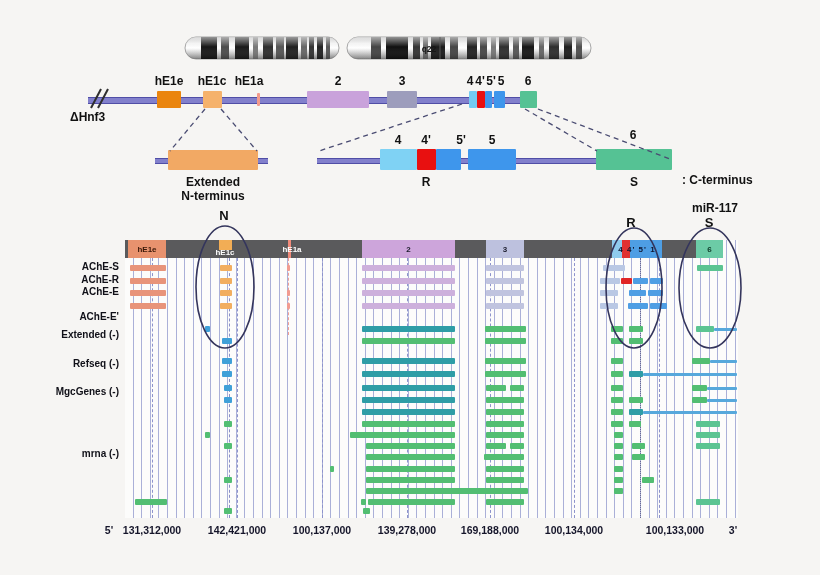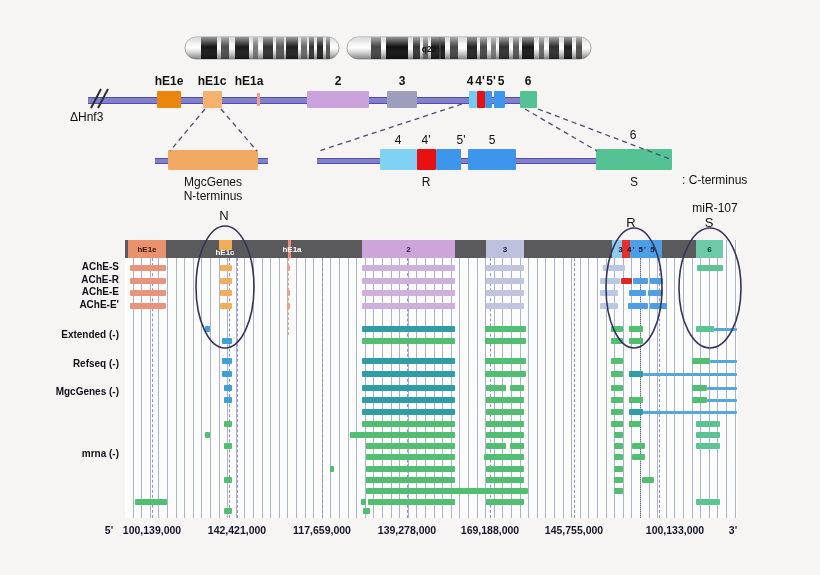--- a/index.html
+++ b/index.html
@@ -1,19 +1,19 @@
 <!DOCTYPE html>
 <html><head>
 <meta charset="utf-8">
 <style>
   html,body{margin:0;padding:0;}
   body{font-family:"Liberation Sans","DejaVu Sans",sans-serif;background:#e9e9e9;}
   #stage{position:relative;width:820px;height:575px;background:#f6f5f3;overflow:hidden;}
   .abs{position:absolute;}
-  .lbl{position:absolute;font-weight:normal;color:#111;white-space:nowrap;}
+  .lbl{position:absolute;font-weight:bold;color:#111;white-space:nowrap;}
   .ctr{transform:translateX(-50%);}
   
   #gene-line{position:absolute;left:88px;top:97px;width:447px;height:5px;background:#8280cc;border-top:1px solid #504ea6;border-bottom:1px solid #504ea6;}
   .exon{position:absolute;top:91px;height:17px;border-radius:1px;}
   .exon-label{position:absolute;top:74px;font-size:12px;font-weight:bold;color:#111;transform:translateX(-50%);}
   
   .xline{position:absolute;height:4px;background:#8280cc;border-top:1px solid #504ea6;border-bottom:1px solid #504ea6;}
   .xbox{position:absolute;border-radius:1px;}
   
   #panel{position:absolute;left:125px;top:240px;width:613px;height:278px;background:
@@ -109,60 +109,60 @@
       <div class="exon-label" style="left: 470px;">4</div>
       <div class="exon-label" style="left: 480px;">4'</div>
       <div class="exon-label" style="left: 491px;">5'</div>
       <div class="exon-label" style="left: 501px;">5</div>
       <div class="exon-label" style="left: 528px;">6</div>
     </div>
   <div class="lbl" style="left:70px;top:110px;font-size:12px">ΔHnf3</div>
 
   <div class="xline" style="left:155px;top:158px;width:113px"></div>
   <div class="xbox" style="left: 168px; top: 150px; width: 90px; height: 20px; background: rgb(242, 169, 100);" id="nterm-box"></div>
-  <div class="lbl ctr" style="left:213px;top:175px;font-size:12px">MgcGenes</div>
+  <div class="lbl ctr" style="left:213px;top:175px;font-size:12px">Extended</div>
   <div class="lbl ctr" style="left:213px;top:189px;font-size:12px">N-terminus</div>
 
   <div class="xline" style="left:317px;top:158px;width:355px"></div>
   <div id="rs-boxes">
       <div class="xbox" style="left: 380px; top: 149px; width: 37px; height: 21px; background: rgb(127, 210, 244);"></div>
       <div class="xbox" style="left: 417px; top: 149px; width: 19px; height: 21px; background: rgb(232, 16, 16);"></div>
       <div class="xbox" style="left: 436px; top: 149px; width: 25px; height: 21px; background: rgb(62, 150, 236);"></div>
       <div class="xbox" style="left: 468px; top: 149px; width: 48px; height: 21px; background: rgb(62, 150, 236);"></div>
       <div class="xbox" style="left: 596px; top: 149px; width: 76px; height: 21px; background: rgb(85, 194, 148);"></div>
     </div>
   <div id="rs-labels">
       <div class="lbl ctr" style="left: 398px; top: 133px; font-size: 12px;">4</div>
       <div class="lbl ctr" style="left: 426px; top: 133px; font-size: 12px;">4'</div>
       <div class="lbl ctr" style="left: 461px; top: 133px; font-size: 12px;">5'</div>
       <div class="lbl ctr" style="left: 492px; top: 133px; font-size: 12px;">5</div>
     </div>
   <div class="lbl ctr" style="left:633px;top:128px;font-size:12px">6</div>
   <div class="lbl ctr" style="left:426px;top:175px;font-size:12px">R</div>
   <div class="lbl ctr" style="left:634px;top:175px;font-size:12px">S</div>
   <div class="lbl" style="left:682px;top:173px;font-size:12px">: C-terminus</div>
-  <div class="lbl ctr" style="left:715px;top:201px;font-size:12px">miR-107</div>
+  <div class="lbl ctr" style="left:715px;top:201px;font-size:12px">miR-117</div>
 
   <div class="lbl ctr" style="left:224px;top:208px;font-size:13px">N</div>
   <div class="lbl ctr" style="left:631px;top:215px;font-size:13px">R</div>
   <div class="lbl ctr" style="left:709px;top:215px;font-size:13px">S</div>
 
   <div id="panel">
     <div id="header-bar">
         <div class="hsec" style="left: 3px; width: 38px; background: rgb(232, 146, 110); color: rgb(58, 24, 8);">hE1e</div>
         <div style="position: absolute; left: 94px; top: 0px; width: 13px; height: 10px; background: rgb(242, 173, 85);"></div>
         <div class="hsec" style="left: 78px; width: 44px; color: rgb(255, 255, 255); align-items: flex-end; padding-bottom: 1px; box-sizing: border-box;">hE1c</div>
         <div style="position: absolute; left: 163px; top: 0px; width: 2.5px; height: 18px; background: rgb(240, 138, 122);"></div>
         <div class="hsec" style="left: 145px; width: 44px; color: rgb(255, 255, 255);">hE1a</div>
         <div class="hsec" style="left: 237px; width: 93px; background: rgb(205, 165, 219); color: rgb(28, 28, 44);">2</div>
         <div class="hsec" style="left: 361px; width: 38px; background: rgb(189, 193, 222); color: rgb(28, 28, 44);">3</div>
         <div style="position: absolute; left: 487px; top: 0px; width: 10px; height: 18px; background: rgb(143, 203, 238);"></div>
         <div style="position: absolute; left: 497px; top: 0px; width: 8px; height: 18px; background: rgb(224, 48, 48);"></div>
         <div style="position: absolute; left: 505px; top: 0px; width: 32px; height: 18px; background: rgb(78, 158, 228);"></div>
-        <div class="hsec" style="left: 485px; width: 54px; color: rgb(13, 21, 48); z-index: 2; letter-spacing: 1px;">3 4' 5' 5</div>
+        <div class="hsec" style="left: 485px; width: 54px; color: rgb(13, 21, 48); z-index: 2; letter-spacing: 1px;">4 4' 5' 1</div>
         <div class="hsec" style="left: 571px; width: 27px; background: rgb(108, 203, 166); color: rgb(15, 58, 41);">6</div>
       </div>
     <div id="guides">
         <div class="vline" style="left: 27px; top: 18px; height: 260px; border-left: 1px dashed rgb(141, 147, 204);"></div>
         <div class="vline" style="left: 112px; top: 18px; height: 260px; border-left: 1px dashed rgb(141, 147, 204);"></div>
         <div class="vline" style="left: 197px; top: 18px; height: 260px; border-left: 1px dashed rgb(141, 147, 204);"></div>
         <div class="vline" style="left: 282px; top: 18px; height: 260px; border-left: 1px dashed rgb(141, 147, 204);"></div>
         <div class="vline" style="left: 365px; top: 18px; height: 260px; border-left: 1px dashed rgb(141, 147, 204);"></div>
         <div class="vline" style="left: 449px; top: 18px; height: 260px; border-left: 1px dashed rgb(141, 147, 204);"></div>
         <div class="vline" style="left: 534px; top: 18px; height: 260px; border-left: 1px dashed rgb(141, 147, 204);"></div>
@@ -284,34 +284,34 @@
         <div class="seg" style="left: 361px; top: 259px; width: 38px; height: 6px; background: rgb(82, 190, 114);"></div>
         <div class="seg" style="left: 571px; top: 259px; width: 24px; height: 6px; background: rgb(91, 196, 146);"></div>
         <div class="seg" style="left: 99px; top: 268px; width: 8px; height: 6px; background: rgb(82, 190, 114);"></div>
         <div class="seg" style="left: 238px; top: 268px; width: 7px; height: 6px; background: rgb(82, 190, 114);"></div>
       </div>
   </div>
   <div id="track-labels">
       <div class="track-label" style="top: 261px;">AChE-S</div>
       <div class="track-label" style="top: 274px;">AChE-R</div>
       <div class="track-label" style="top: 286px;">AChE-E</div>
-      <div class="track-label" style="top: 299px;">AChE-E'</div>
+      <div class="track-label" style="top: 311px;">AChE-E'</div>
       <div class="track-label" style="top: 329px;">Extended (-)</div>
       <div class="track-label" style="top: 358px;">Refseq (-)</div>
       <div class="track-label" style="top: 386px;">MgcGenes (-)</div>
       <div class="track-label" style="top: 448px;">mrna (-)</div>
     </div>
   <div id="axis">
       <div class="axis-lab" style="left: 109px;">5'</div>
-      <div class="axis-lab" style="left: 152px;">100,139,000</div>
+      <div class="axis-lab" style="left: 152px;">131,312,000</div>
       <div class="axis-lab" style="left: 237px;">142,421,000</div>
-      <div class="axis-lab" style="left: 322px;">117,659,000</div>
+      <div class="axis-lab" style="left: 322px;">100,137,000</div>
       <div class="axis-lab" style="left: 407px;">139,278,000</div>
       <div class="axis-lab" style="left: 490px;">169,188,000</div>
-      <div class="axis-lab" style="left: 574px;">145,755,000</div>
+      <div class="axis-lab" style="left: 574px;">100,134,000</div>
       <div class="axis-lab" style="left: 675px;">100,133,000</div>
       <div class="axis-lab" style="left: 733px;">3'</div>
     </div>
 
   <svg class="abs" style="left:0;top:0;pointer-events:none" width="820" height="575">
     <g stroke="#4a4c72" stroke-width="1.3" stroke-dasharray="5 4" fill="none">
       <line x1="205" y1="109" x2="170" y2="151"></line>
       <line x1="221" y1="109" x2="257" y2="151"></line>
       <line x1="462" y1="104" x2="319" y2="151"></line>
       <line x1="525" y1="109" x2="597" y2="151"></line>

